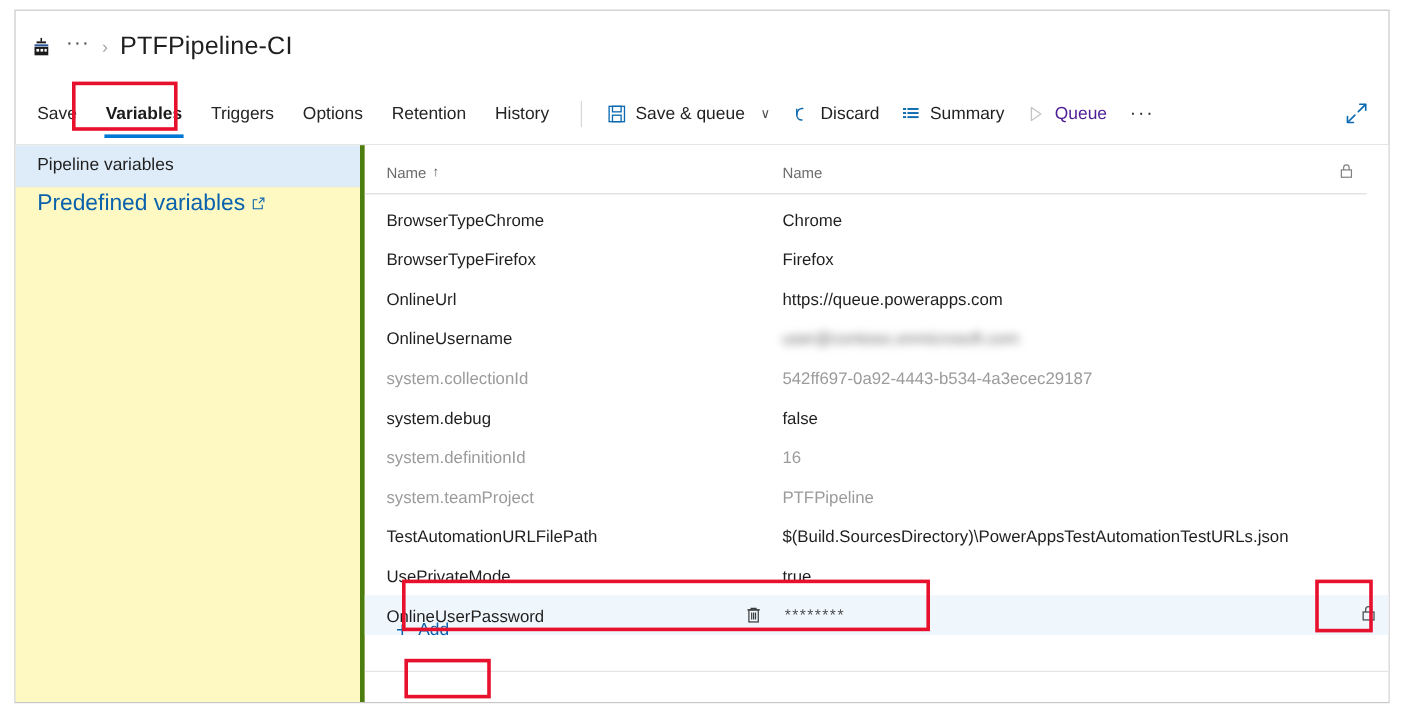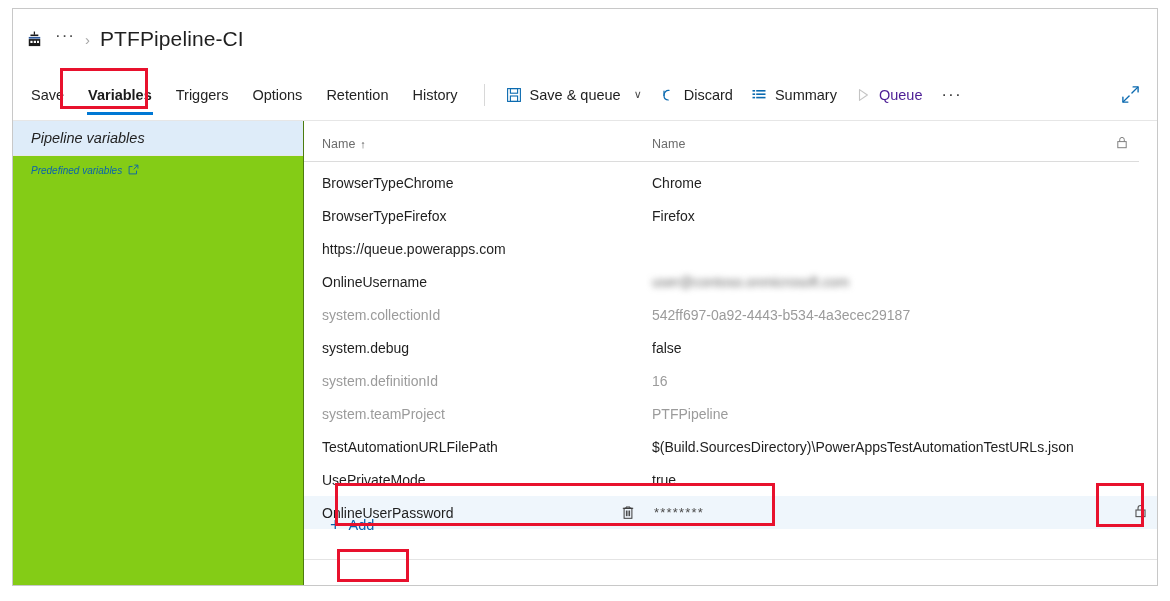--- a/index.html
+++ b/index.html
@@ -175,26 +175,25 @@
     position: absolute;
     left: 0;
     top: 112px;
     width: 1144px;
     height: 464px;
     display: flex;
   }
 
   .sidebar {
     width: 291px;
-    border-right: 1px solid #4d7c0f;
+    border-right: 4px solid #4d7c0f;
     box-sizing: border-box;
     padding-top: 0px;
-    background: #84cc16;
+    background: #fef9c3;
     flex: 0 0 291px;
-    font-style: italic;
   }
   .side-item {
     height: 34px;
     display: flex;
     align-items: center;
     padding-left: 18px;
     font-size: 14.5px;
     color: #1f1f1f;
     cursor: pointer;
   }
@@ -211,21 +210,21 @@
     padding-left: 18px;
     font-size: 14.5px;
     color: #1f1f1f;
     cursor: pointer;
     margin-top: 6px;
   }
   .side-link {
     display: flex;
     align-items: center;
     padding-left: 18px;
-    font-size: 10px;
+    font-size: 19px;
     color: #0b62ac;
     cursor: pointer;
     gap: 6px;
     height: 24px;
     margin-top: 2px;
   }
 
   
   .content {
     flex: 1 1 auto;
@@ -459,20 +458,21 @@
             <div class="rlock"></div>
           </div>
 
           <div class="row">
             <div class="rname">BrowserTypeFirefox</div>
             <div class="rvalue">Firefox</div>
             <div class="rlock"></div>
           </div>
 
           <div class="row">
+            <div class="rname">OnlineUrl</div>
             <div class="rvalue">https://queue.powerapps.com</div>
             <div class="rlock"></div>
           </div>
 
           <div class="row">
             <div class="rname">OnlineUsername</div>
             <div class="rvalue blurred">user@contoso.onmicrosoft.com</div>
             <div class="rlock"></div>
           </div>
 

